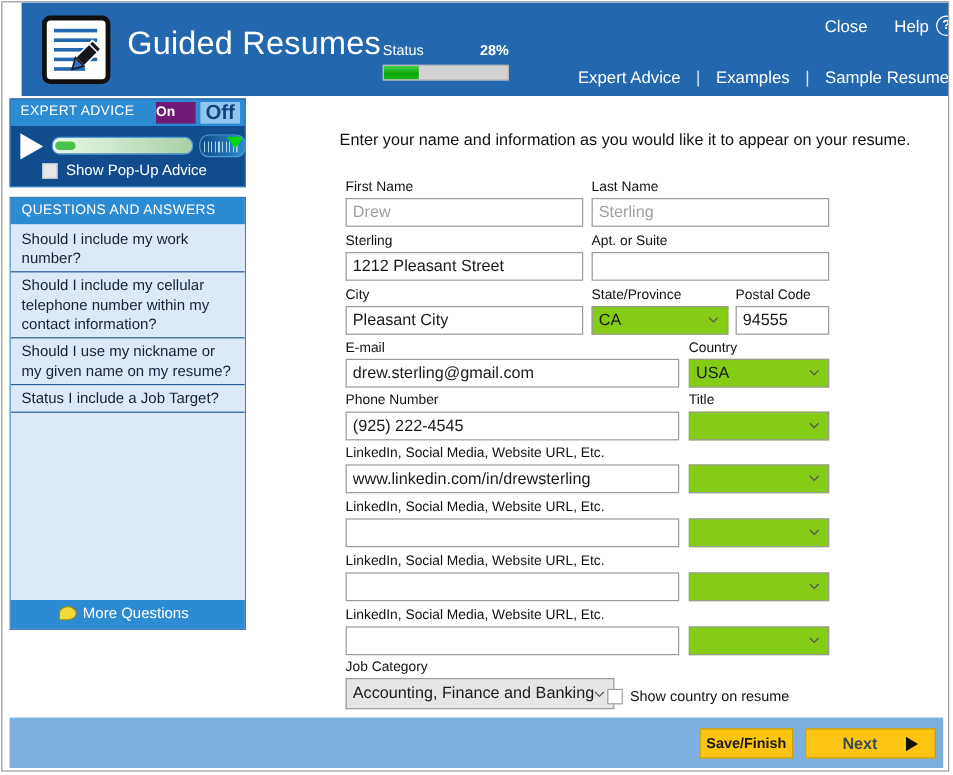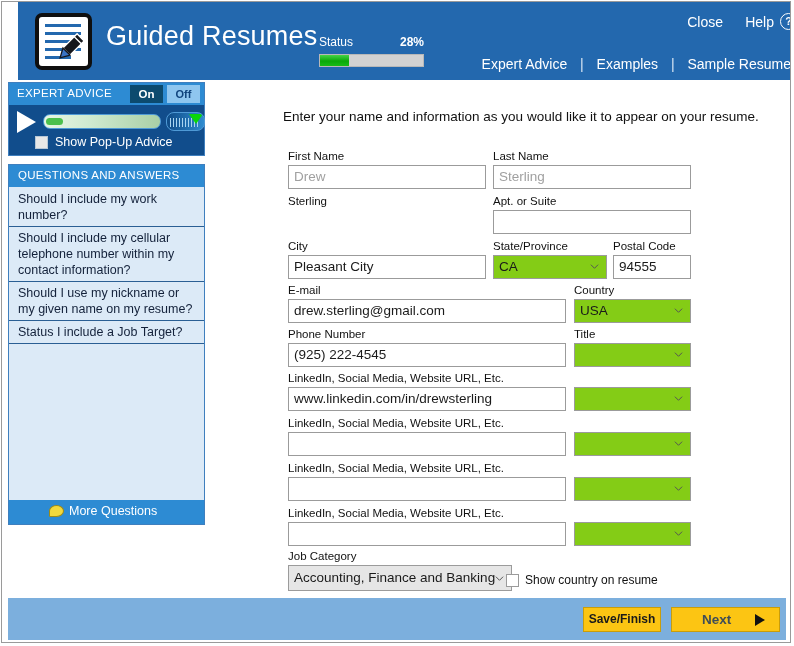--- a/index.html
+++ b/index.html
@@ -162,34 +162,33 @@
     position: absolute;
     left: 8px; top: 4px;
     font-size: 11.5px;
     color: #ffffff;
     letter-spacing: .3px;
   }
   #ea-on {
     position: absolute;
     right: 41px; top: 2px;
     width: 33px; height: 18px;
-    background: #0c4a6e;
+    background: #701a75;
     color: #ffffff;
     font-size: 11.5px;
     font-weight: bold;
-    text-align: center;
     line-height: 18px;
   }
   #ea-off {
     position: absolute;
     right: 4px; top: 2px;
     width: 33px; height: 18px;
     background: #8fc6ef;
     color: #10437c;
-    font-size: 11px;
+    font-size: 17px;
     font-weight: bold;
     text-align: center;
     line-height: 18px;
   }
   #ea-body {
     height: 50px;
     position: relative;
   }
   #play-button {
     position: absolute;
@@ -526,20 +525,21 @@
 
     <div id="instruction">Enter your name and information as you would like it to appear on your resume.</div>
 
     <div class="fld-label" style="left:76px; top:68px;">First Name</div>
     <div class="fld-input placeholder" style="left:76px; top:83px; width:198px;">Drew</div>
 
     <div class="fld-label" style="left:281px; top:68px;">Last Name</div>
     <div class="fld-input placeholder" style="left:281px; top:83px; width:198px;">Sterling</div>
 
     <div class="fld-label" style="left:76px; top:113px;">Sterling</div>
+    <div class="fld-input" style="left:76px; top:128px; width:198px;">1212 Pleasant Street</div>
 
     <div class="fld-label" style="left:281px; top:113px;">Apt. or Suite</div>
     <div class="fld-input" style="left:281px; top:128px; width:198px;"></div>
 
     <div class="fld-label" style="left:76px; top:158px;">City</div>
     <div class="fld-input" style="left:76px; top:173px; width:198px;">Pleasant City</div>
 
     <div class="fld-label" style="left:281px; top:158px;">State/Province</div>
     <div class="fld-select" style="left:281px; top:173px; width:114px;">
       <span>CA</span>

